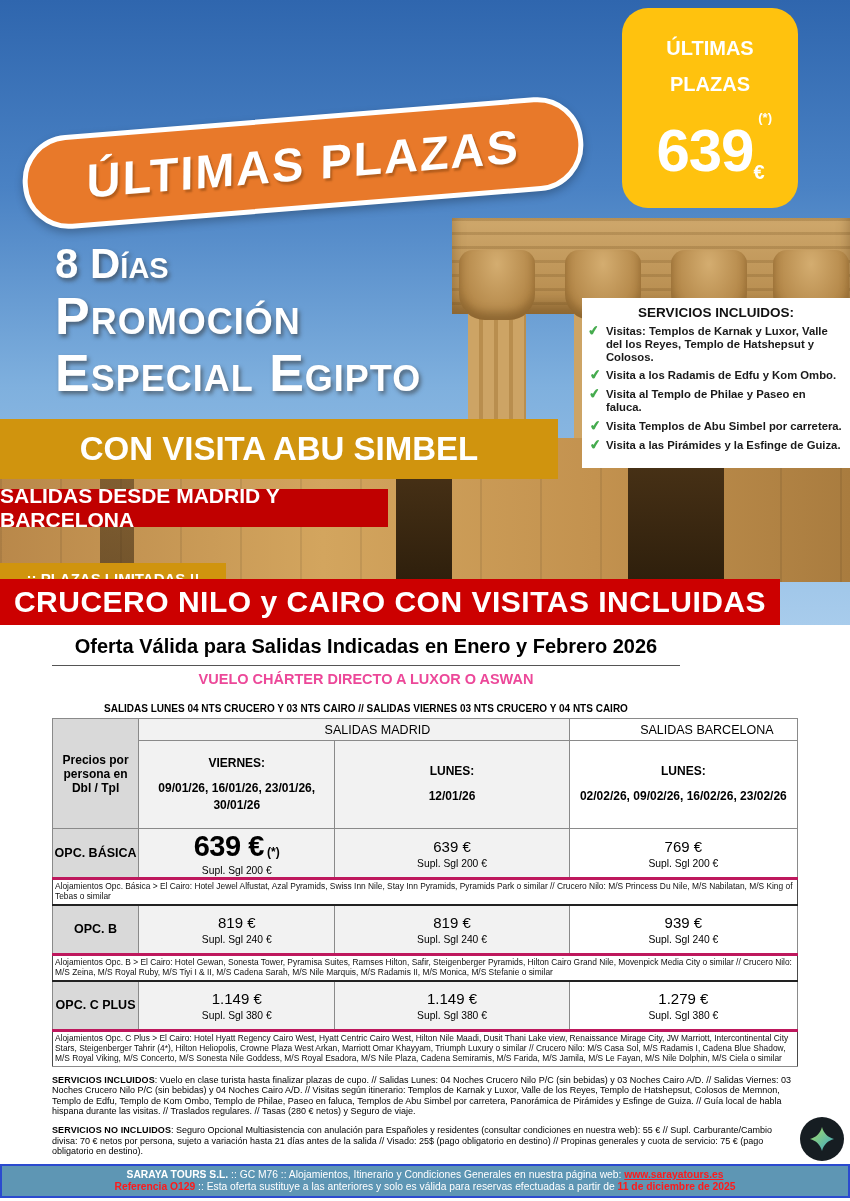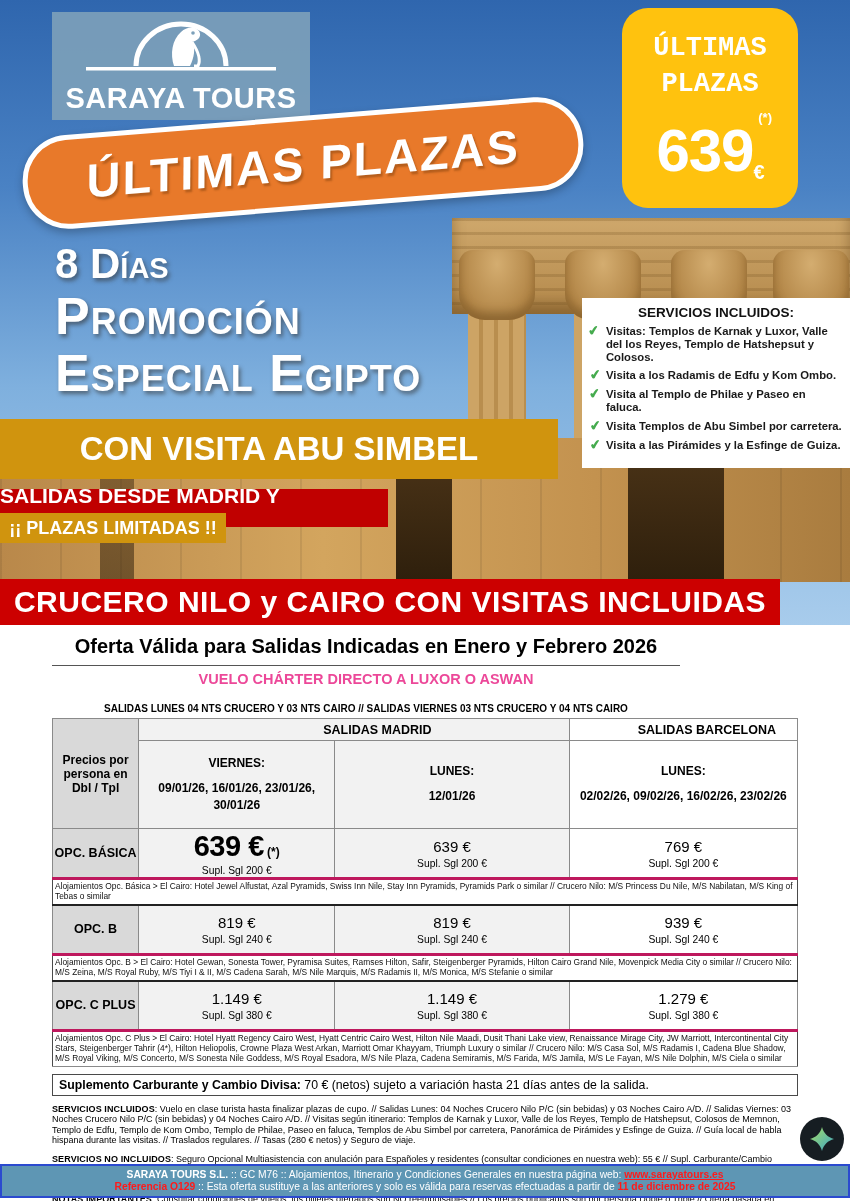--- a/index.html
+++ b/index.html
@@ -35,53 +35,53 @@
 
   .ribbon{position:absolute;z-index:4;left:22px;top:116px;width:562px;height:94px;
           background:#e8792a;border:5px solid #fff;border-radius:46px;
           transform:rotate(-4.6deg);display:flex;align-items:center;justify-content:center;
           box-shadow:0 4px 8px rgba(0,0,0,.25);}
   .ribbon span{color:#fff;font-weight:bold;font-size:47px;letter-spacing:2px;
                transform:skewX(-5deg);text-shadow:2px 3px 2px rgba(120,60,10,.45);white-space:nowrap;}
 
   .price-badge{position:absolute;z-index:4;left:622px;top:8px;width:176px;height:200px;
                background:#ffc20e;border-radius:26px;color:#fff;text-align:center;padding-top:22px;}
-  .price-badge .bl{font-size:27px;font-weight:bold;line-height:36px;font-family:Liberation Mono, monospace;}
+  .price-badge .bl{font-size:20px;font-weight:bold;line-height:36px;}
   .price-badge .ast{font-size:13px;font-weight:bold;text-align:right;padding-right:26px;margin-top:8px;}
   .price-badge .big-price{font-size:60px;font-weight:bold;line-height:52px;letter-spacing:-1px;}
   .price-badge .cur{font-size:20px;font-weight:bold;vertical-align:-8px;}
 
   .headline{position:absolute;z-index:3;left:55px;top:240px;color:#fff;
             text-shadow:2px 3px 4px rgba(50,50,50,.6);}
   .headline .h-days{font-size:42px;font-weight:bold;font-variant:small-caps;line-height:48px;}
   .headline .h-line{font-size:52px;font-weight:bold;font-variant:small-caps;line-height:57px;letter-spacing:1px;}
 
   .services-box{position:absolute;z-index:3;left:582px;top:298px;width:268px;height:170px;
                 background:#fff;padding:7px 8px 6px 8px;}
   .services-title{font-size:13.5px;font-weight:bold;color:#111;text-align:center;margin-bottom:5px;}
   .svc-item{display:flex;font-size:11.3px;color:#1a1a1a;font-weight:600;line-height:12.8px;margin-bottom:6px;}
   .svc-check{color:#45ab4e;font-size:13px;font-weight:bold;margin-right:5px;transform:rotate(-8deg);flex:0 0 auto;}
 
   .band{position:absolute;z-index:3;color:#fff;font-weight:bold;display:flex;align-items:center;}
   .band-abu{left:0;top:419px;width:558px;height:60px;background:#d0940e;justify-content:center;font-size:33px;}
   .band-salidas{left:0;top:489px;width:388px;height:38px;background:#c00000;justify-content:center;font-size:21px;}
-  .band-plazas{left:0;top:513px;width:226px;height:30px;background:#d0940e;justify-content:center;font-size:18px;}
+  .band-plazas{left:0;top:563px;width:226px;height:30px;background:#d0940e;justify-content:center;font-size:15px;}
   .band-crucero{left:0;top:579px;width:780px;height:46px;background:#cc0000;justify-content:center;font-size:30px;letter-spacing:.5px;}
 
   
   .content{position:absolute;left:0;top:625px;width:732px;height:540px;background:#fff;padding:10px 52px 0 52px;}
   .offer-title{text-align:center;font-size:20px;font-weight:bold;color:#000;}
   .rule{border:none;border-top:1.5px solid #555;margin:7px 0 5px 0;}
   .sub1{text-align:center;font-size:14.5px;font-weight:bold;color:#ec4899;}
   .sub2{text-align:center;font-size:10px;font-weight:bold;color:#000;margin-top:16px;margin-bottom:4px;}
 
   table.prices{width:746px;border-collapse:collapse;border:1.5px solid #4a4a4a;}
   table.prices td{border:1px solid #8a8a8a;text-align:center;vertical-align:middle;color:#000;}
   td.corner{width:86px;background:#d9d9d9;font-size:12px;font-weight:bold;padding:4px;}
-  td.group-h{font-size:12.5px;font-weight:bold;height:22px;background:#f2f2f2;padding-left:48px;}
+  td.group-h{font-size:12.5px;font-weight:normal;height:22px;background:#f2f2f2;padding-left:48px;}
   td.group-h.bcn{background:#fff;}
   td.day-h{font-size:12px;font-weight:bold;background:#f2f2f2;height:88px;padding:4px 8px;}
   td.day-h.bcn{background:#fff;}
   td.day-h .day{margin-bottom:10px;}
   td.day-h .dates{line-height:17px;}
   td.opt-label{background:#d9d9d9;font-size:12.5px;font-weight:bold;}
   td.price-cell{height:50px;background:#f2f2f2;}
   td.price-cell.bcn{background:#fff;}
   .amount{font-size:15px;}
   .star{font-size:11px;font-weight:bold;}
@@ -129,32 +129,20 @@
       </div>
     <div class="temple pillar" style="position:absolute;left:782px;">
         <div class="capital"></div>
       </div>
     <div class="temple base-wall" style="position:absolute;">
       <div class="doorway door1"></div>
       <div class="doorway door2"></div>
       <div class="doorway door3"></div>
     </div>
 
-    <div class="logo-box">
-      <span>
-        <svg width="190" height="58" viewBox="0 0 190 58">
-          <path d="M50,48 A45,42 0 0 1 140,48" fill="none" stroke="#fff" stroke-width="5"></path>
-          <path d="M88,48 C84,36 86,22 95,14 C100,9 108,8 112,12 C116,16 114,21 109,23 L106,24 C110,30 108,40 104,48 Z" fill="#fff"></path>
-          <path d="M106,24 C110,30 116,40 112,48 L108,48" fill="none" stroke="#fff" stroke-width="3"></path>
-          <circle cx="107" cy="15" r="1.8" fill="#7ca0ba"></circle>
-          <rect x="0" y="49" width="190" height="3.5" fill="#fff"></rect>
-        </svg>
-      </span>
-      <div class="logo-brand">SARAYA TOURS</div>
-    </div>
 
     <div class="price-badge">
       <div class="bl">ÚLTIMAS</div>
       <div class="bl">PLAZAS</div>
       <div class="ast">(*)</div>
       <div class="big-price"><span>639</span><span class="cur">€</span></div>
     </div>
 
     <div class="ribbon">
       <span>ÚLTIMAS PLAZAS</span>
@@ -276,23 +264,20 @@
           <div><span class="amount">1.279 €</span></div>
           <div class="suppl">Supl. Sgl 380 €</div>
         </td>
       </tr>
       <tr class="note-row">
         <td colspan="4">Alojamientos Opc. C Plus &gt; El Cairo: Hotel Hyatt Regency Cairo West,  Hyatt Centric Cairo West, Hilton Nile Maadi, Dusit Thani Lake view, Renaissance Mirage City, JW Marriott, Intercontinental City Stars, Steigenberger Tahrir (4*), Hilton Heliopolis, Crowne Plaza West Arkan, Marriott Omar Khayyam, Triumph Luxury o similar // Crucero Nilo: M/S Casa Sol, M/S Radamis I, Cadena Blue Shadow, M/S Royal Viking, M/S Concerto, M/S Sonesta Nile Goddess, M/S Royal Esadora,  M/S Nile Plaza, Cadena Semiramis, M/S Farida, M/S Jamila, M/S Le Fayan, M/S Nile Dolphin, M/S Ciela o similar</td>
       </tr>
     </tbody>
       </table>
 
-    <div class="suplemento">
-      <b>Suplemento Carburante y Cambio Divisa:</b><span> 70 € (netos) sujeto a variación hasta 21 días antes de la salida.</span>
-    </div>
 
     <div class="fineprint">
       <b>SERVICIOS INCLUIDOS</b><span>: Vuelo en clase turista hasta finalizar plazas de cupo. // Salidas Lunes: 04 Noches Crucero Nilo P/C (sin bebidas) y 03 Noches Cairo A/D. // Salidas Viernes: 03 Noches Crucero Nilo P/C (sin bebidas) y 04 Noches Cairo A/D. // Visitas según itinerario: Templos de Karnak y Luxor, Valle de los Reyes, Templo de Hatshepsut, Colosos de Memnon, Templo de Edfu, Templo de Kom Ombo, Templo de Philae, Paseo en faluca, Templos de Abu Simbel por carretera, Panorámica de Pirámides y Esfinge de Guiza. // Guía local de habla hispana durante las visitas. // Traslados regulares. // Tasas (280 € netos) y Seguro de viaje.</span>
     </div>
     <div class="fineprint">
       <b>SERVICIOS NO INCLUIDOS</b><span>: Seguro Opcional Multiasistencia con anulación para Españoles y residentes (consultar condiciones en nuestra web): 55 € // Supl. Carburante/Cambio divisa: 70 € netos por persona, sujeto a variación hasta 21 días antes de la salida // Visado: 25$ (pago obligatorio en destino) // Propinas generales y cuota de servicio: 75 € (pago obligatorio en destino).</span>
     </div>
     <div class="fineprint">
       <b>NOTAS IMPORTANTES</b><span>: Consultar condiciones de vuelos, los billetes ofertados son NO reembolsables // Los precios publicados son por persona Doble o Triple // Oferta basada en condiciones especiales de contratación y cancelación en caso de desistimiento por parte del consumidor // Los precios finales pueden variar debido a modificaciones de tarifas, tasas, carburantes y/o cambios de divisas hasta 21 días antes de la salida.</span>
     </div>

